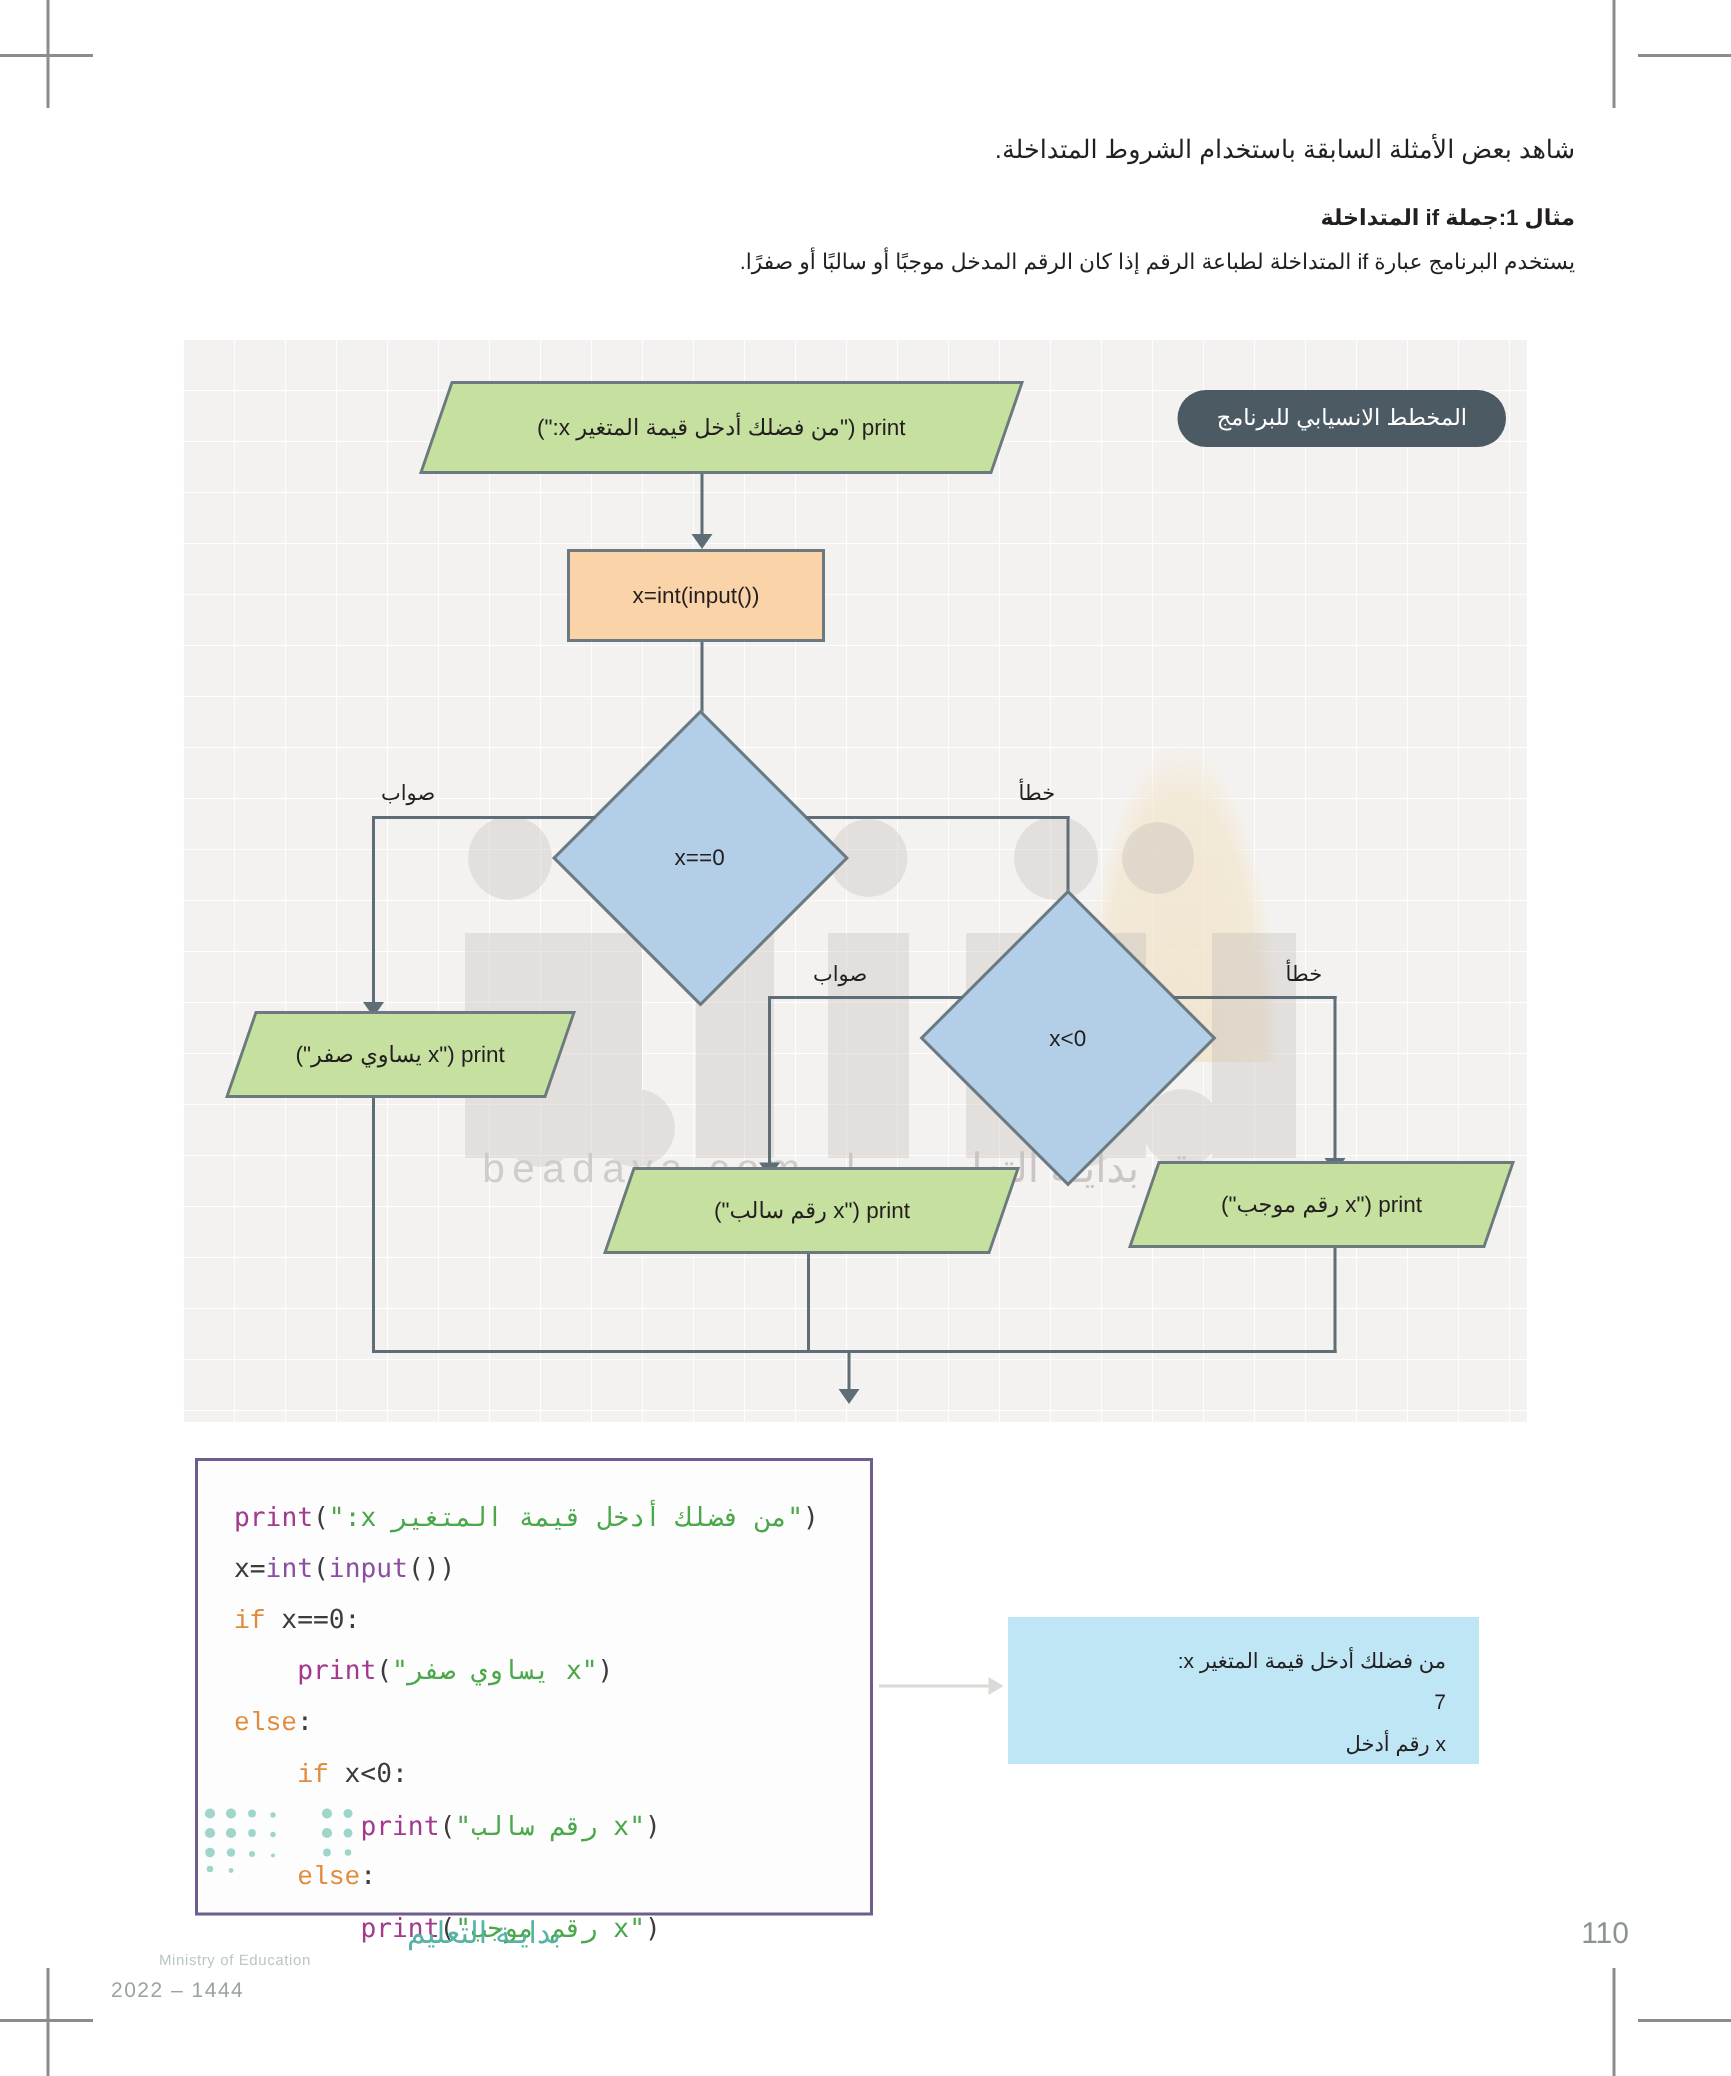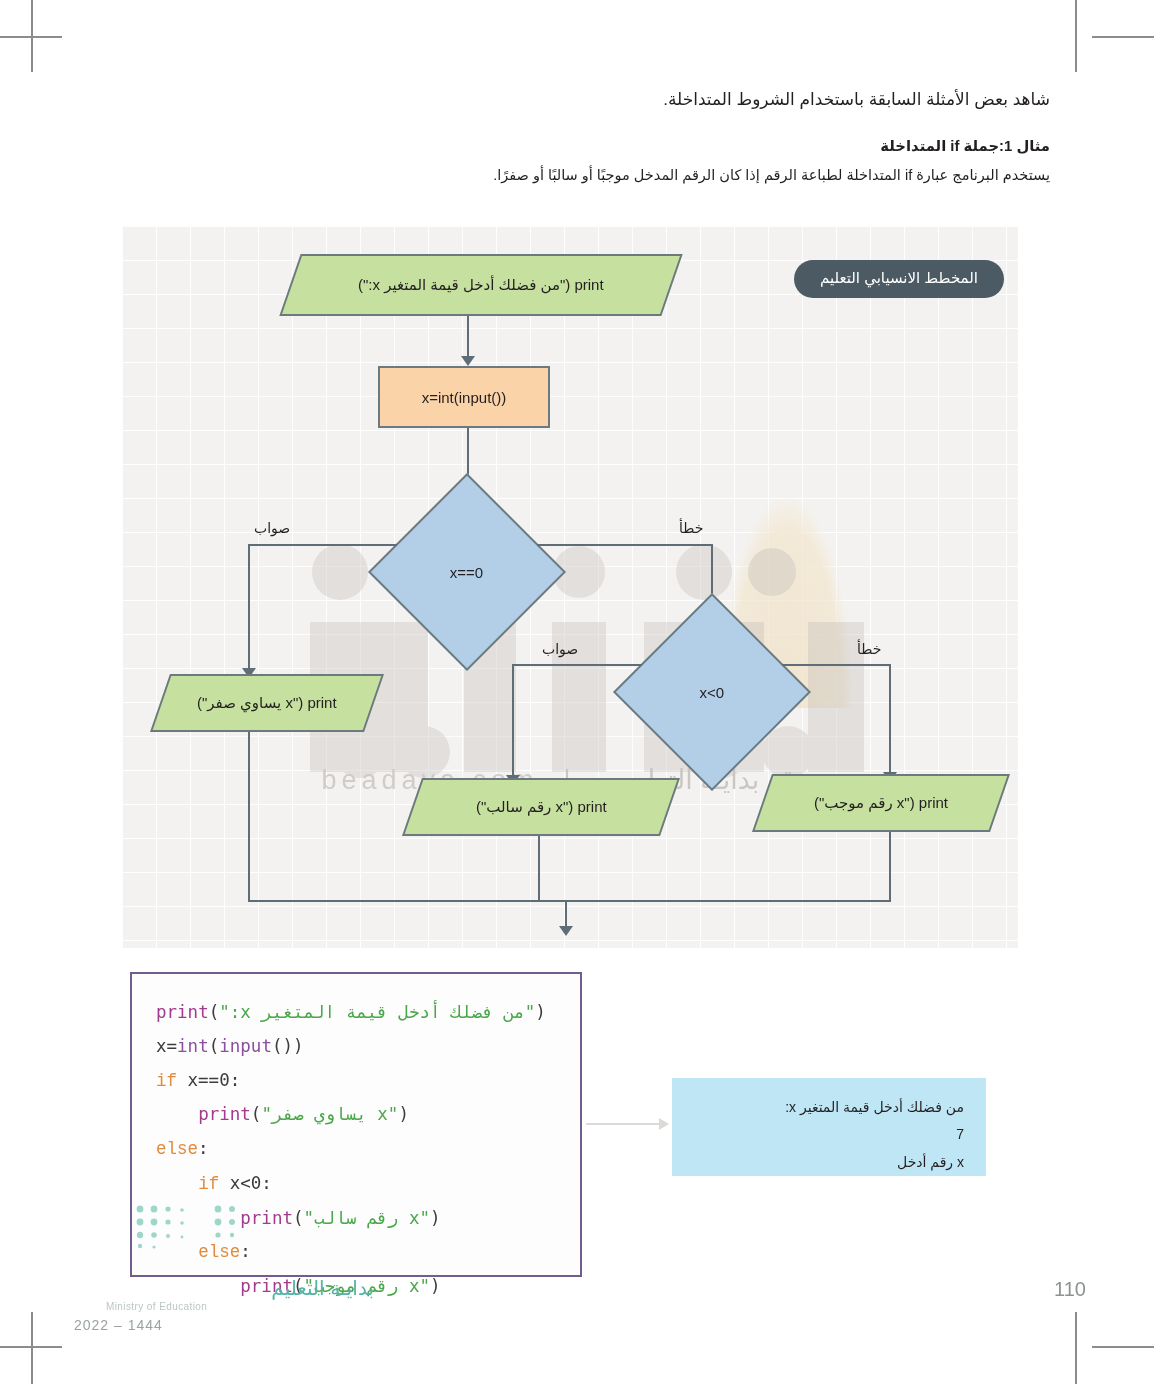--- a/index.html
+++ b/index.html
@@ -163,21 +163,21 @@
       <circle cx="470" cy="226" r="26"></circle>
         <circle cx="536" cy="226" r="26"></circle>
     </g>
   </svg>
   <div class="wm wm-text">
     <span class="lat">beadaya.com</span>
     <span>&nbsp;|&nbsp;</span>
     <span>موقع بدايـة التعليمي</span>
   </div>
 
-  <div class="badge">المخطط الانسيابي التعليم</div>
+  <div class="badge">المخطط الانسيابي للبرنامج</div>
 
   <div class="node para" style="left:168px;top:28px;width:382px;height:62px;">
     <span class="ntext">print ("من فضلك أدخل قيمة المتغير x:")</span>
   </div>
   <div class="ln v" style="left:345px;top:90px;height:42px;"></div>
   <div class="arw" style="left:339px;top:130px;"></div>
 
   <div class="node proc" style="left:256px;top:140px;width:172px;height:62px;">
     <span class="ntext ltr">x=int(input())</span>
   </div>

